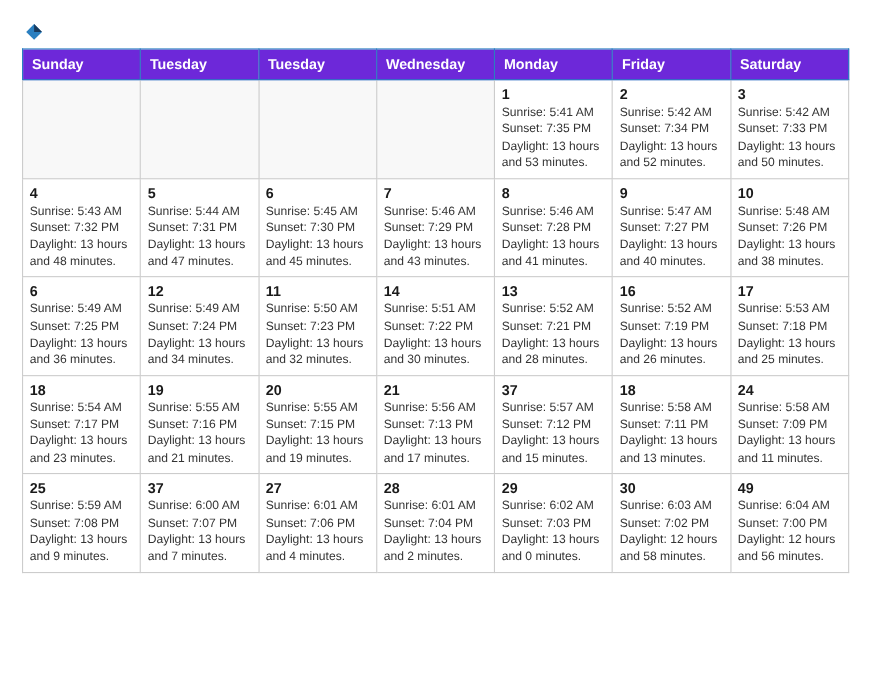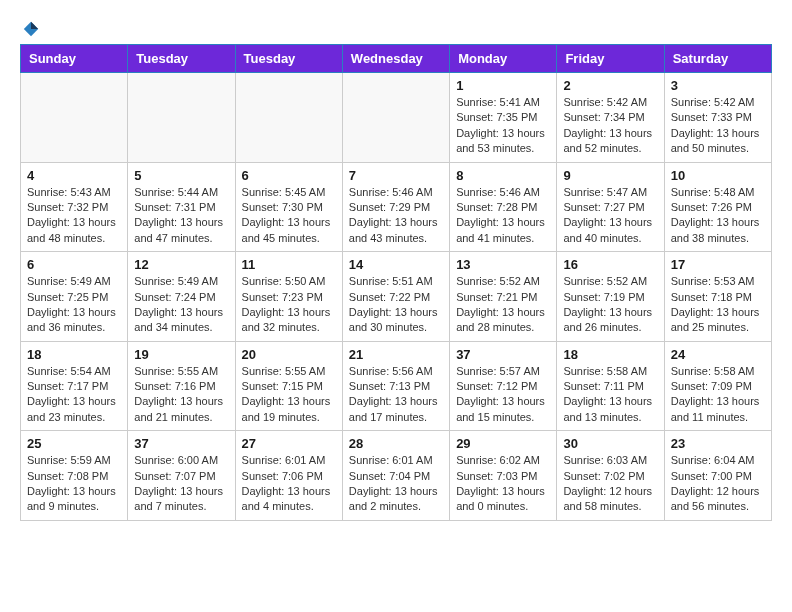--- a/index.html
+++ b/index.html
@@ -248,18 +248,18 @@
         </td>
         <td>
           <span class="day-num">29</span>
           <div class="day-info">Sunrise: 6:02 AM<br>Sunset: 7:03 PM<br>Daylight: 13 hours<br>and 0 minutes.</div>
         </td>
         <td>
           <span class="day-num">30</span>
           <div class="day-info">Sunrise: 6:03 AM<br>Sunset: 7:02 PM<br>Daylight: 12 hours<br>and 58 minutes.</div>
         </td>
         <td>
-          <span class="day-num">23</span>
+          <span class="day-num">49</span>
           <div class="day-info">Sunrise: 6:04 AM<br>Sunset: 7:00 PM<br>Daylight: 12 hours<br>and 56 minutes.</div>
         </td>
       </tr>
     </tbody>
 </table>
 
 </body></html>

